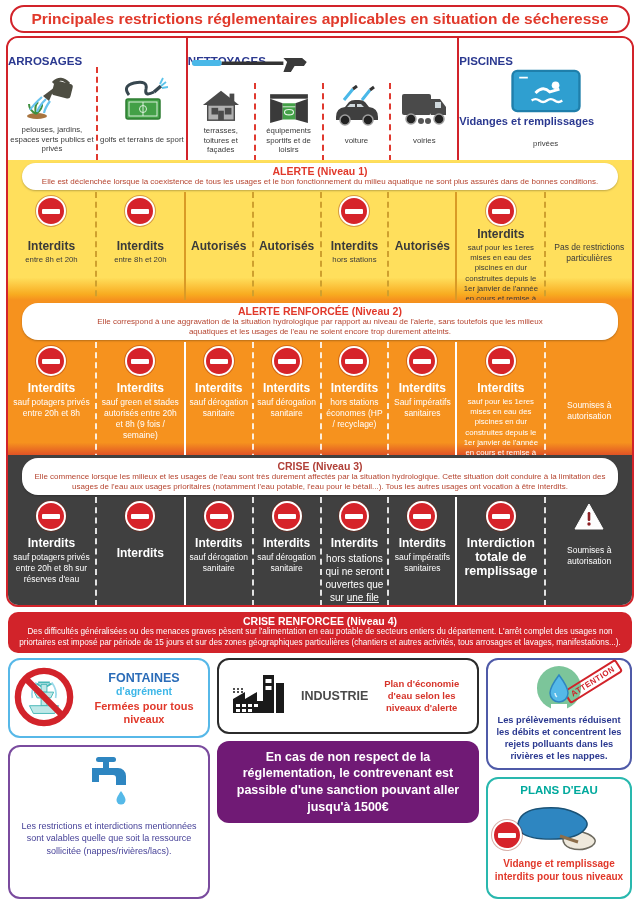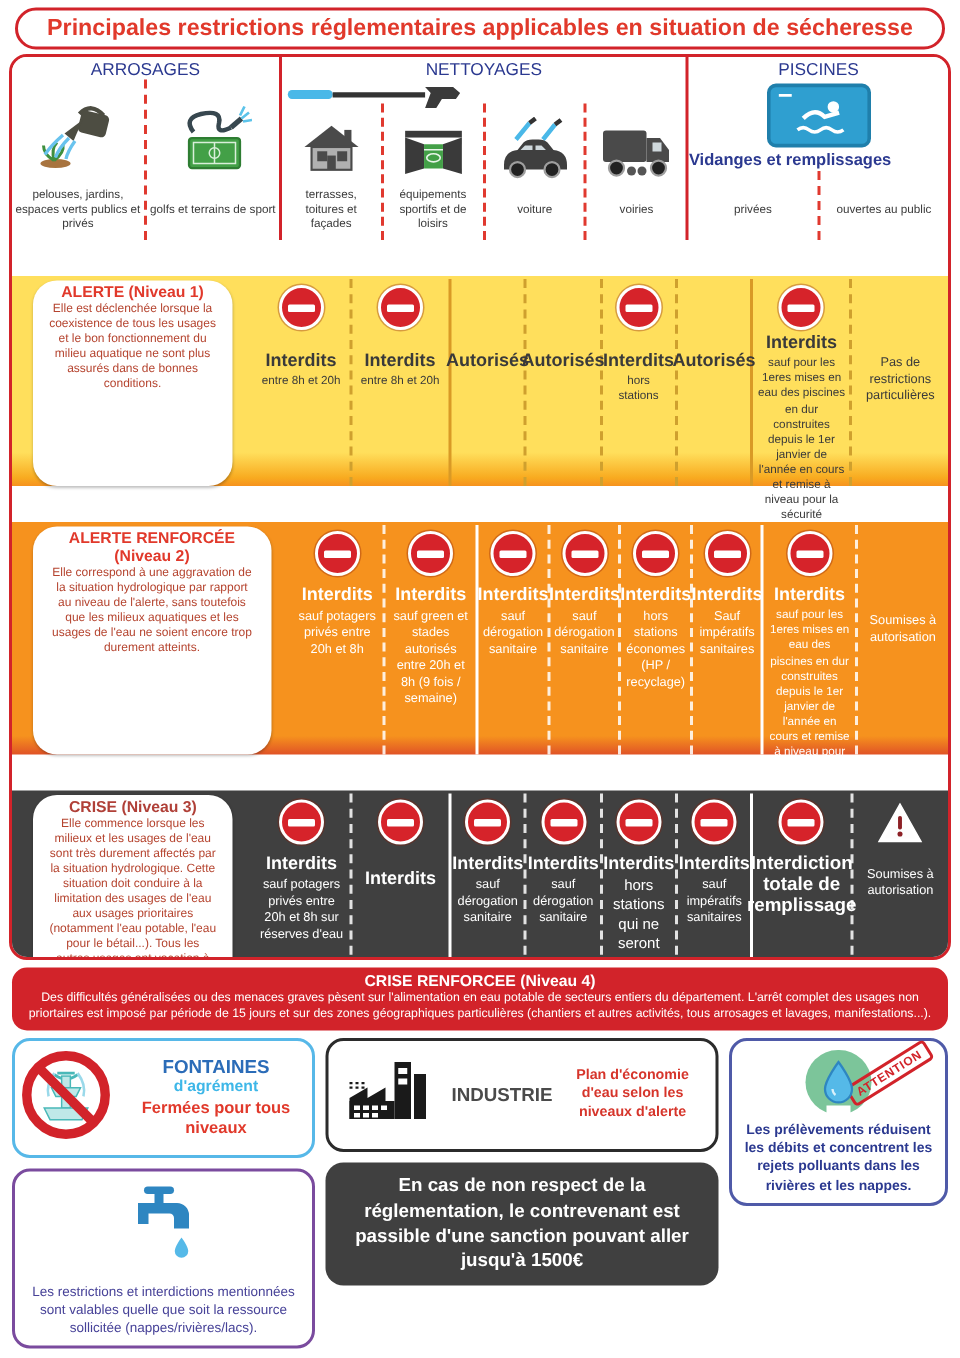--- a/index.html
+++ b/index.html
@@ -9,33 +9,33 @@
   
   .title-box{border:2px solid #d2232a;border-radius:14px;margin:0 4px 3px;padding:3px 8px;text-align:center;}
   .title-box .t{color:#e1392b;font-size:15.5px;font-weight:bold;}
 
   
   .table{border:2px solid #d2232a;border-radius:12px;overflow:hidden;}
   .thead{display:flex;height:122px;background:#fff;}
   .tgroup{position:relative;display:flex;flex-direction:column;box-sizing:border-box;}
   .tgroup+.tgroup{border-left:2px solid #d2232a;}
   .g-arr{width:28.5%;} .g-net{width:43.5%;} .g-pis{width:28%;}
-  .tg-label{text-align:center;color:#2b3990;font-weight:normal;font-size:11.5px;padding-top:3px;}
+  .tg-label{color:#2b3990;font-weight:bold;font-size:11.5px;padding-top:17px;}
   .items-row{flex:1;display:flex;}
   .item-col{flex:1;display:flex;flex-direction:column;align-items:center;justify-content:flex-end;box-sizing:border-box;padding:2px 2px 6px;}
   .item-col+.item-col{border-left:2px dashed #e0392f;}
   .item-col .ic{flex:1;display:flex;align-items:center;justify-content:center;}
   .caption{font-size:7.8px;color:#3a3a3a;text-align:center;line-height:1.25;min-height:28px;display:flex;align-items:center;}
   .lance-wrap{position:absolute;left:2px;top:16px;width:52%;height:18px;}
   .g-net .items-row{margin-top:16px;}
   .g-pis .pool-wrap{display:flex;justify-content:center;margin-top:2px;}
   .g-pis .sub{color:#2b3990;font-weight:bold;font-size:11px;text-align:left;margin:2px 0 1px;}
 
   
-  .band{position:relative;display:flex;flex-direction:row;margin-top:24px;}
+  .band{position:relative;display:flex;flex-direction:column;}
   .band1{height:140px;background:linear-gradient(180deg,#ffdf5c 0%,#ffdf5c 84%,#f8ab20 96%,#f6921e 100%);}
   .band2{height:155px;background:linear-gradient(180deg,#f6921e 0%,#f6921e 92%,#e05326 100%);}
   .band3{height:150px;background:#404040;}
   .band-pill{background:#fff;border-radius:16px;margin:3px 14px 0;padding:2px 10px 3px;text-align:center;box-shadow:0 1px 2px rgba(0,0,0,.25);}
   .pill-title{font-weight:bold;font-size:10.5px;color:#e1392b;}
   .band3 .pill-title{color:#b04038;}
   .pill-desc{font-size:8px;color:#b5442f;line-height:1.25;}
   .cells{flex:1;display:flex;margin-top:2px;}
   .cell{box-sizing:border-box;display:flex;flex-direction:column;align-items:center;text-align:center;padding:4px 3px 2px;}
   .w-a{width:14.25%;} .w-b{width:10.875%;} .w-c{width:14.3%;} .w-d{width:13.7%;}
@@ -66,21 +66,21 @@
   .fontaines{height:80px;border:2.5px solid #57b8e8;display:flex;align-items:center;padding:4px 3px;gap:8px;}
   .fx-txt{flex:1;text-align:center;}
   .f-t1{color:#2b6cb8;font-weight:bold;font-size:12.5px;}
   .f-t2{color:#3eb7e8;font-weight:bold;font-size:10.5px;margin-bottom:3px;}
   .f-t3{color:#e1392b;font-weight:bold;font-size:11px;line-height:1.2;}
   .restrictions{flex:1;border:2.5px solid #7a4b9e;display:flex;flex-direction:column;align-items:center;padding:6px 10px;}
   .rst-p{font-size:9px;color:#474298;text-align:center;line-height:1.35;margin-top:7px;}
   .industrie{height:76px;border:2.5px solid #2b2b2b;display:flex;align-items:center;gap:8px;padding:4px 10px;}
   .ind-label{color:#4a4a4a;font-weight:bold;font-size:12.5px;flex:0 0 auto;}
   .ind-note{flex:1;color:#d6352b;font-weight:bold;font-size:9.5px;text-align:center;line-height:1.3;}
-  .sanction{height:82px;background:#404040;border-radius:12px;color:#fff;font-weight:bold;font-size:12.5px;display:flex;align-items:center;justify-content:center;text-align:center;padding:6px 14px;line-height:1.35;}
+  .sanction{height:82px;background:#701a75;border-radius:12px;color:#fff;font-weight:bold;font-size:12.5px;display:flex;align-items:center;justify-content:center;text-align:center;padding:6px 14px;line-height:1.35;}
   .contact{flex:1;border:1.5px solid #222;border-radius:9px;display:flex;flex-direction:column;padding:6px 10px;}
   .ct-p{font-size:9px;color:#222;text-align:justify;line-height:1.35;}
   .ct-mail{flex:1;display:flex;align-items:center;justify-content:center;font-weight:bold;font-size:12px;color:#222;}
   .prelev{height:112px;border:2.5px solid #4f5aa8;position:relative;display:flex;flex-direction:column;align-items:center;padding:6px 8px;}
   .prl-txt{font-size:9.3px;color:#2b3990;font-weight:bold;text-align:center;line-height:1.3;margin-top:4px;}
   .drop-circle{width:44px;height:44px;border-radius:50%;background:#7cc59a;position:relative;display:flex;align-items:center;justify-content:center;}
   .drop-circle::after{content:"";position:absolute;bottom:-1px;left:50%;margin-left:-8px;width:16px;height:7px;background:#fff;}
   .drop-circle svg{position:relative;z-index:2;}
   .stamp{position:absolute;right:6px;top:14px;transform:rotate(-32deg);border:2px solid #d2232a;color:#d2232a;font-weight:bold;font-size:8px;padding:1px 4px;border-radius:3px;letter-spacing:.5px;}
   .plans{flex:1;border:2.5px solid #29b8ae;display:flex;flex-direction:column;align-items:center;padding:5px 6px;position:relative;}
@@ -211,23 +211,20 @@
             <circle cx="47" cy="17" r="4" fill="#fff"></circle>
             <path d="M26 25 q8 -8 15 -1 l10 -3" stroke="#fff" stroke-width="3" fill="none"></path>
             <path d="M22 33 q4 -3 8 0 t8 0 t8 0 t8 0" stroke="#fff" stroke-width="2.5" fill="none"></path>
           </svg>
         </div>
         <div class="sub">Vidanges et remplissages</div>
         <div class="items-row">
           <div class="item-col">
             <div class="caption">privées</div>
           </div>
-          <div class="item-col">
-            <div class="caption">ouvertes au public</div>
-          </div>
         </div>
       </div>
     </div>
 
     <div class="band band1">
       <div class="band-pill">
         <div class="pill-title">ALERTE (Niveau 1)</div>
         <div class="pill-desc">Elle est déclenchée lorsque la coexistence de tous les usages et le bon fonctionnement du milieu aquatique ne sont plus assurés dans de bonnes conditions.</div>
       </div>
       <div class="cells">
@@ -481,15 +478,27 @@
       <div class="box prelev">
         <div class="drop-circle">
           <svg width="24" height="30" viewBox="0 0 24 30">
             <path d="M12 2 C12 2 3 14 3 20 a9 9 0 0 0 18 0 C21 14 12 2 12 2 Z" fill="#55b9e8" stroke="#2e86c1" stroke-width="1.5"></path>
             <path d="M8 20 a4 5 0 0 0 2 4" stroke="#d9f1fb" stroke-width="1.5" fill="none"></path>
           </svg>
         </div>
         <div class="stamp">ATTENTION</div>
         <div class="prl-txt">Les prélèvements réduisent les débits et concentrent les rejets polluants dans les rivières et les nappes.</div>
       </div>
+      <div class="box plans">
+        <div class="pl-title">PLANS D'EAU</div>
+        <div class="lake-wrap">
+          <svg width="118" height="54" viewBox="0 0 118 54">
+            <path d="M64 34 q12 -4 24 2 q12 6 4 12 q-10 6 -22 2 q-10 -4 -6 -16z" fill="#efe9dc" stroke="#6d6a5f" stroke-width="1.5"></path>
+            <path d="M18 26 q2 -12 18 -15 q24 -4 40 4 q16 8 9 16 q-7 9 -28 10 q-26 1 -35 -6 q-5 -4 -4 -9z" fill="#2e86c1" stroke="#1a5276" stroke-width="1.5"></path>
+            <path d="M60 38 l18 6" stroke="#8d6e4a" stroke-width="3"></path>
+          </svg>
+          <div class="no-entry lake-ne"></div>
+        </div>
+        <div class="pl-txt">Vidange et remplissage interdits pour tous niveaux</div>
+      </div>
     </div>
   </div>
 </div>
 
 </body></html>

